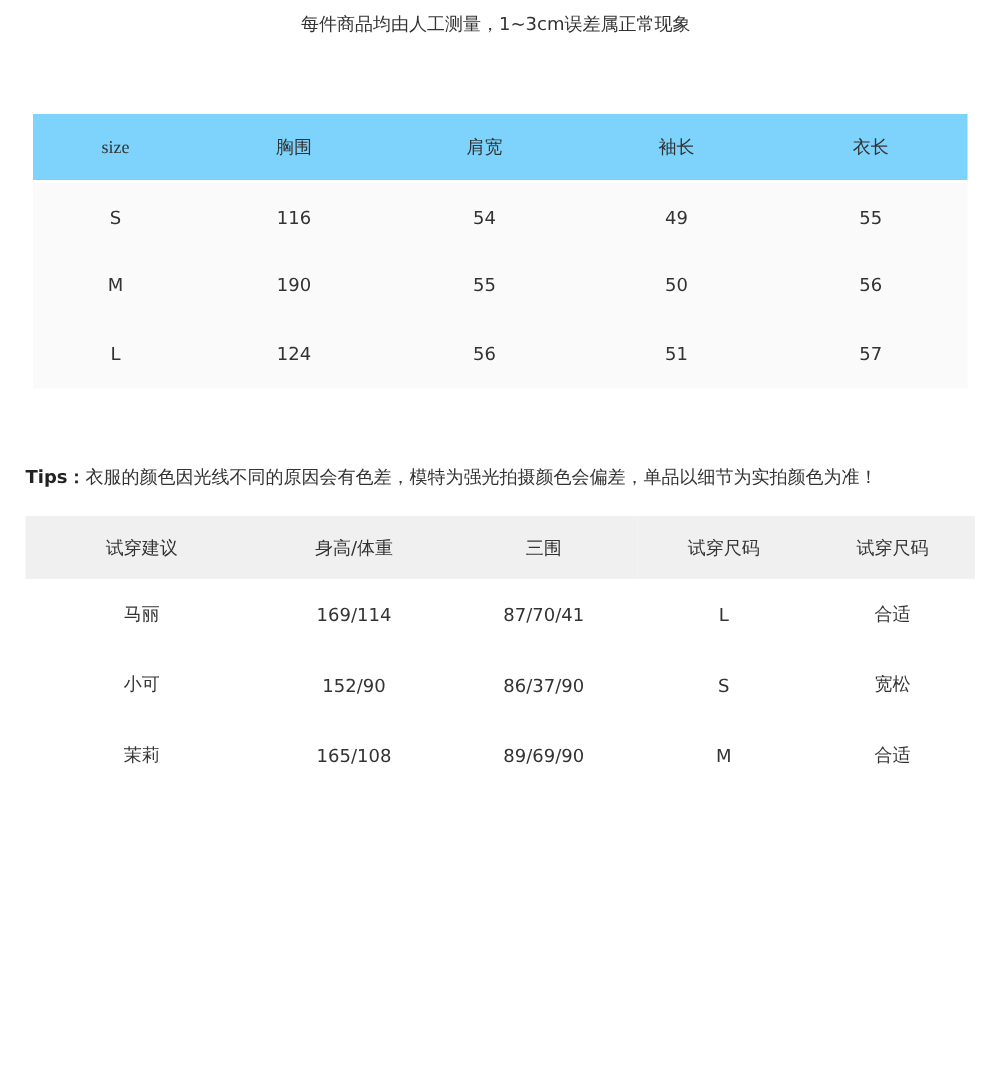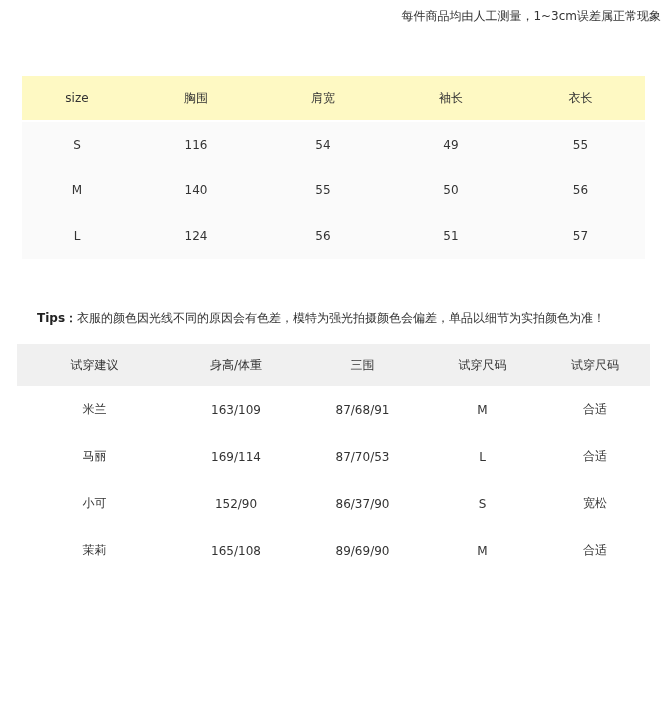--- a/index.html
+++ b/index.html
@@ -2,45 +2,45 @@
 <html><head>
 <meta charset="utf-8">
 <style>
   html, body { margin: 0; padding: 0; }
   body {
     width: 661px; height: 715px; background: #ffffff; overflow: hidden;
     font-family: "DejaVu Sans", "Liberation Sans", sans-serif;
     color: #333333; position: relative;
   }
   .notice {
-    position: absolute; top: 8px; left: 0; width: 661px; text-align: right;
+    position: absolute; top: 8px; left: 0; width: 661px; text-align: center;
     font-size: 12px; color: #333; letter-spacing: 0px;
   }
   .size-table {
     position: absolute; left: 22px; top: 76px; width: 623px;
     border-collapse: collapse;
   }
   .size-table th, .size-table td {
     text-align: center; font-weight: normal; font-size: 12px; color: #333; padding: 0;
   }
-  .size-table thead tr { background: #fef9c3; height: 45px; }
+  .size-table thead tr { background: #7dd3fc; height: 45px; font-family: Liberation Serif, serif; }
   .size-table tbody { background: #fafafa; }
   .size-table tbody tr { height: 46px; }
   .size-table tbody tr:first-child td { border-top: 2px solid #ffffff; }
   .size-table col.c0 { width: 110px; }
   .size-table col.c1 { width: 128px; }
   .size-table col.c2 { width: 126px; }
   .size-table col.c3 { width: 130px; }
   .size-table col.c4 { width: 129px; }
 
   .tips {
     position: absolute; left: 17px; top: 310px; width: 650px;
     font-size: 12px; color: #333; white-space: nowrap;
   }
-  .tips .tips-label { font-weight: bold; color: #222; margin-left: 20px; }
+  .tips .tips-label { font-weight: bold; color: #222; }
 
   .fit-table {
     position: absolute; left: 17px; top: 344px; width: 633px;
     border-collapse: collapse;
   }
   .fit-table th, .fit-table td {
     text-align: center; font-weight: normal; font-size: 12px; color: #333; padding: 0;
   }
   .fit-table thead tr { background: #f0f0f0; height: 42px; }
   .fit-table tbody tr { height: 47px; }
@@ -75,21 +75,21 @@
   <tbody>
     <tr>
       <td>S</td>
       <td>116</td>
       <td>54</td>
       <td>49</td>
       <td>55</td>
     </tr>
     <tr>
       <td>M</td>
-      <td>140</td>
+      <td>190</td>
       <td>55</td>
       <td>50</td>
       <td>56</td>
     </tr>
     <tr>
       <td>L</td>
       <td>124</td>
       <td>56</td>
       <td>51</td>
       <td>57</td>
@@ -113,30 +113,23 @@
     <tr>
       <th>试穿建议</th>
       <th>身高/体重</th>
       <th>三围</th>
       <th>试穿尺码</th>
       <th>试穿尺码</th>
     </tr>
   </thead>
   <tbody>
     <tr>
-      <td>米兰</td>
-      <td>163/109</td>
-      <td>87/68/91</td>
-      <td>M</td>
-      <td>合适</td>
-    </tr>
-    <tr>
       <td>马丽</td>
       <td>169/114</td>
-      <td>87/70/53</td>
+      <td>87/70/41</td>
       <td>L</td>
       <td>合适</td>
     </tr>
     <tr>
       <td>小可</td>
       <td>152/90</td>
       <td>86/37/90</td>
       <td>S</td>
       <td>宽松</td>
     </tr>

